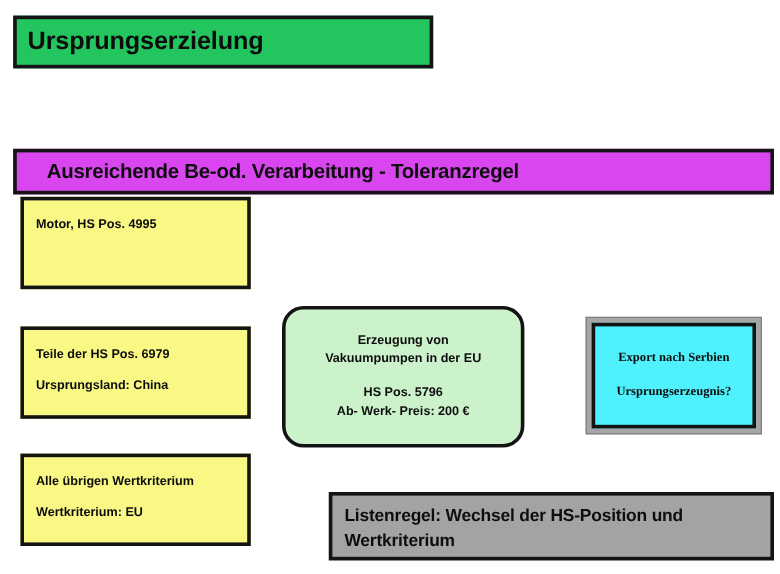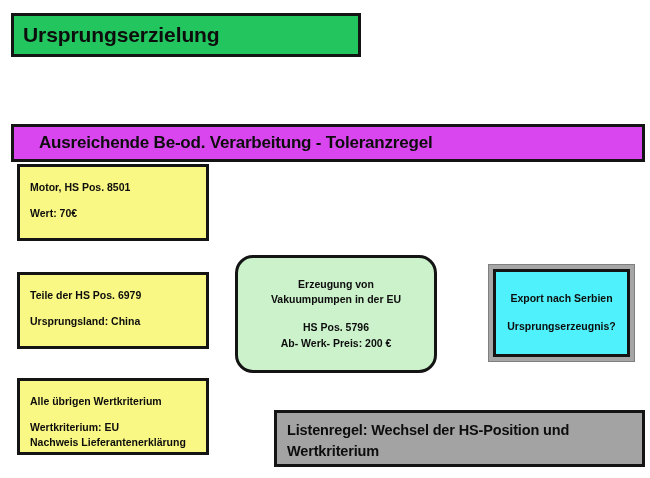--- a/index.html
+++ b/index.html
@@ -127,20 +127,21 @@
     flex-direction: column;
     align-items: center;
     justify-content: center;
     line-height: 1.5;
   }
   #export-box .line {
     font-size: 10.5px;
     font-weight: bold;
     display: block;
     white-space: nowrap;
+    font-family: Liberation Serif, serif;
   }
   #export-box .gap {
     display: block;
     height: 12px;
   }
   
   #rule-box {
     left: 274px;
     top: 410px;
     width: 371px;
@@ -165,36 +166,34 @@
 
   <div class="box" id="title-box">
     <span class="txt">Ursprungserzielung</span>
   </div>
 
   <div class="box" id="subtitle-box">
     <span class="txt">Ausreichende Be-od. Verarbeitung - Toleranzregel</span>
   </div>
 
   <div class="box material-card" id="material-card-1">
-    <span class="line">Motor, HS Pos. 8501</span>
-    <span class="gap"></span>
-    <span class="line">Wert: 70€</span>
+    <span class="line">Motor, HS Pos. 4995</span>
+    <span class="gap"></span>
   </div>
 
   <div class="box material-card" id="material-card-2">
     <span class="line">Teile der HS Pos. 6979</span>
     <span class="gap"></span>
     <span class="line">Ursprungsland: China</span>
   </div>
 
   <div class="box material-card" id="material-card-3">
     <span class="line">Alle übrigen Wertkriterium</span>
     <span class="gap"></span>
     <span class="line">Wertkriterium: EU</span>
-    <span class="line">Nachweis Lieferantenerklärung</span>
   </div>
 
   <div class="box" id="process-box">
     <span class="line">Erzeugung von</span>
     <span class="line">Vakuumpumpen in der EU</span>
     <span class="gap"></span>
     <span class="line">HS Pos. 5796</span>
     <span class="line">Ab- Werk- Preis: 200 €</span>
   </div>
 

